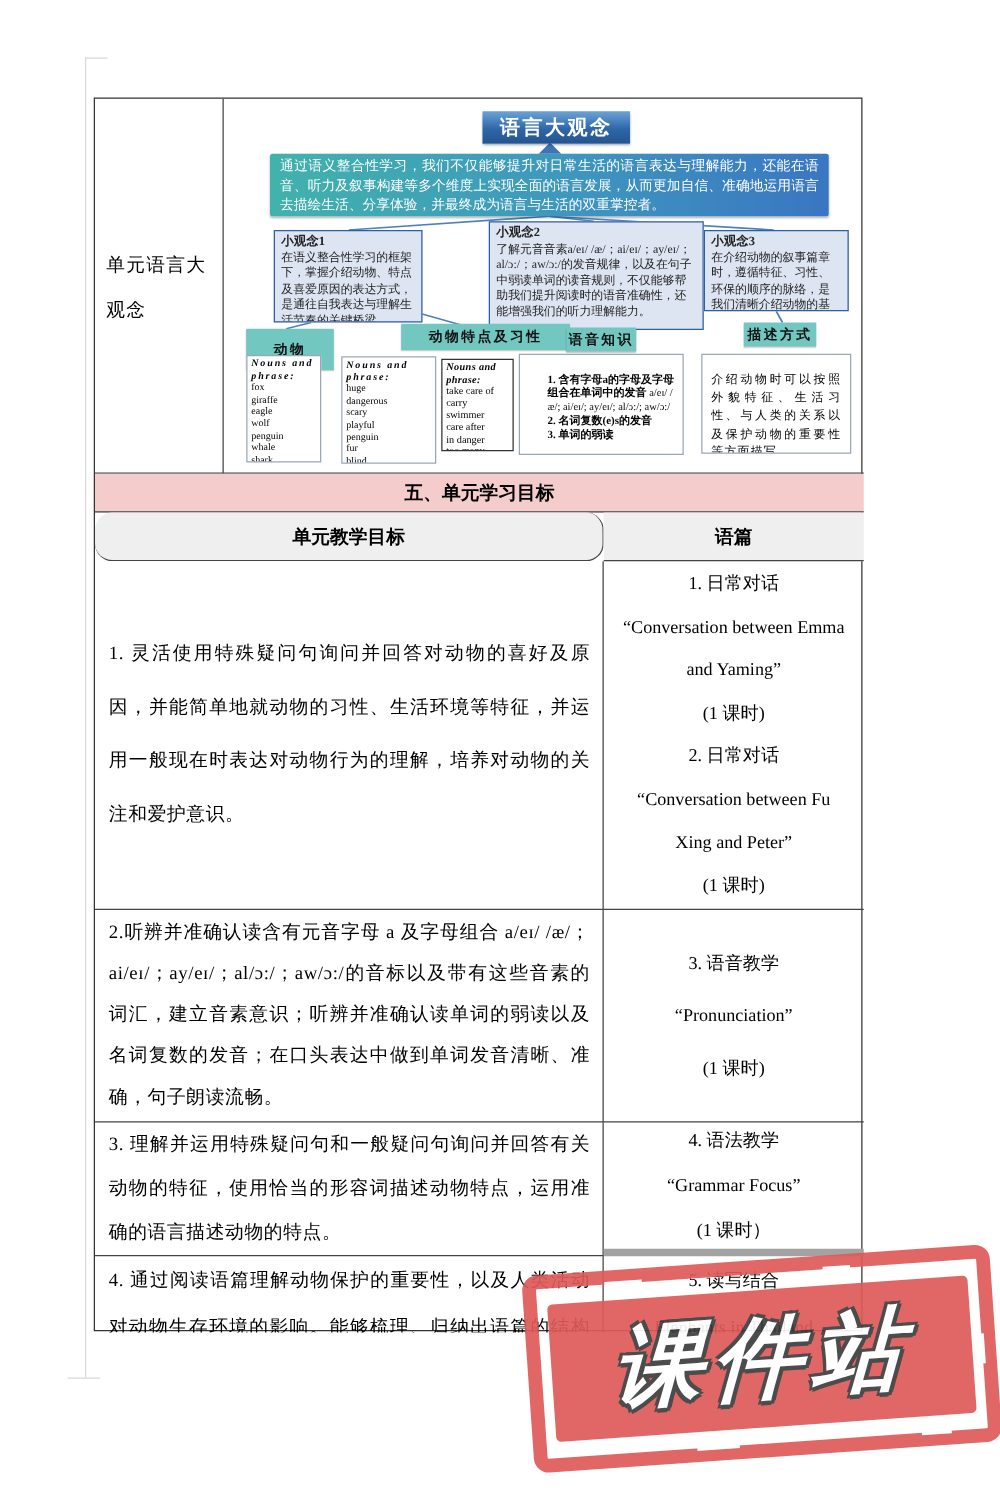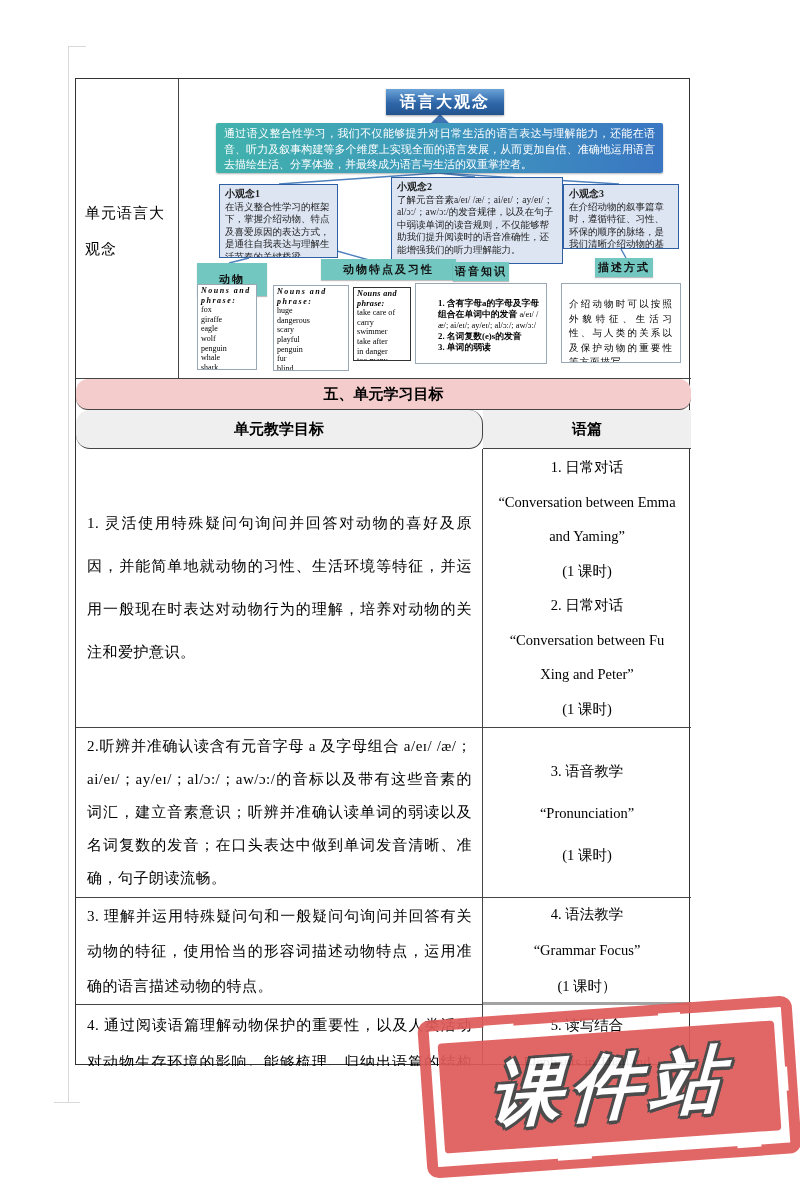--- a/index.html
+++ b/index.html
@@ -14,37 +14,37 @@
   .margin-stub-b { position:absolute; left:54px; top:1102px; width:26px; height:1px; background:#d9d9d9; }
 
   
   .tbl { position:absolute; left:75px; top:78px; width:615px; height:987px; border:1.5px solid #333; background:#fff; }
   .cell { position:absolute; border-color:#444; }
   .cA-left  { left:0; top:0; width:103px; height:300px; border-right:1px solid #444; border-bottom:1px solid #444;
               padding:116px 6px 0 9px; font-size:15px; line-height:36px; letter-spacing:1px; }
   .cA-right { left:103px; top:0; width:512px; height:300px; border-bottom:1px solid #444; }
   .pinkbar  { left:0; top:300px; width:615px; height:31px; background:#f4cccc; border-bottom:1px solid #444;
               display:flex; align-items:center; justify-content:center; font-weight:bold; font-size:15px;
-              font-family:"Liberation Sans","DejaVu Sans",sans-serif;border-radius:12px; }
+              font-family:"Liberation Sans","DejaVu Sans",sans-serif; }
   .th-l { left:0; top:331px; width:407px; height:39px; background:#efefef; border-right:1px solid #444; border-bottom:1px solid #444;
           display:flex; align-items:center; justify-content:center; font-weight:bold; font-size:15px;
           font-family:"Liberation Sans","DejaVu Sans",sans-serif;border-radius:14px; }
   .th-r { left:407px; top:331px; width:208px; height:39px; background:#efefef; border-bottom:1px solid #444;
           display:flex; align-items:center; justify-content:center; font-weight:bold; font-size:15px;
           font-family:"Liberation Sans","DejaVu Sans",sans-serif; }
   .goal { padding:0 10px 0 11px; display:flex; flex-direction:column; justify-content:center;
           font-size:15px; text-align:justify; letter-spacing:0.5px; border-right:1px solid #444; overflow:hidden; }
   .texts { display:flex; flex-direction:column; justify-content:center; align-items:center;
            font-size:14.5px; text-align:center; overflow:hidden; }
   .r1l { left:0; top:370px; width:407px; height:279px; border-bottom:1px solid #444; line-height:43px; }
   .r1r { left:407px; top:370px; width:208px; height:279px; border-bottom:1px solid #444; line-height:34.5px; }
   .r2l { left:0; top:649px; width:407px; height:170px; border-bottom:1px solid #444; line-height:33px; }
   .r2r { left:407px; top:649px; width:208px; height:170px; border-bottom:1px solid #444; line-height:42px; }
   .r3l { left:0; top:819px; width:407px; height:107px; border-bottom:1px solid #444; line-height:35px; }
-  .r3r { left:407px; top:819px; width:208px; height:107px; border-bottom:3px solid #a3a3a3; line-height:36px; }
+  .r3r { left:407px; top:819px; width:208px; height:107px; border-bottom:6px solid #a3a3a3; line-height:36px; }
   .r4l { left:0; top:926px; width:407px; height:61px; line-height:37px; justify-content:flex-start; padding-top:2px; }
   .r4r { left:407px; top:926px; width:208px; height:61px; line-height:37px; justify-content:flex-start; padding-top:2px; }
 
   
   .diagram { position:absolute; left:0; top:0; width:512px; height:300px; }
   .dg-title { position:absolute; left:207px; top:10px; width:118px; height:26px;
               background:linear-gradient(180deg,#6ba3d8 0%,#2e66a8 55%,#24548f 100%);
               color:#fff; font-weight:bold; font-size:16px; letter-spacing:2px;
               display:flex; align-items:center; justify-content:center;
               font-family:"Liberation Sans","DejaVu Sans",sans-serif; box-shadow:0 1px 2px rgba(0,0,0,.35); }
@@ -166,21 +166,21 @@
           <div>playful</div>
           <div>penguin</div>
           <div>fur</div>
           <div>blind</div>
         </div>
         <div class="vocab vb2">
           <div class="vh">Nouns and phrase:</div>
           <div>take care of</div>
           <div>carry</div>
           <div>swimmer</div>
-          <div>take after</div>
+          <div>care after</div>
           <div>in danger</div>
           <div>too many</div>
         </div>
 
         <div class="phonics">
           <div><span class="zh">1. 含有字母a的字母及字母组合在单词中的发音 </span><span class="ipa">a/eɪ/ /æ/; ai/eɪ/; ay/eɪ/; al/ɔ:/; aw/ɔ:/</span></div>
           <div class="zh">2. 名词复数(e)s的发音</div>
           <div class="zh">3. 单词的弱读</div>
         </div>
 

